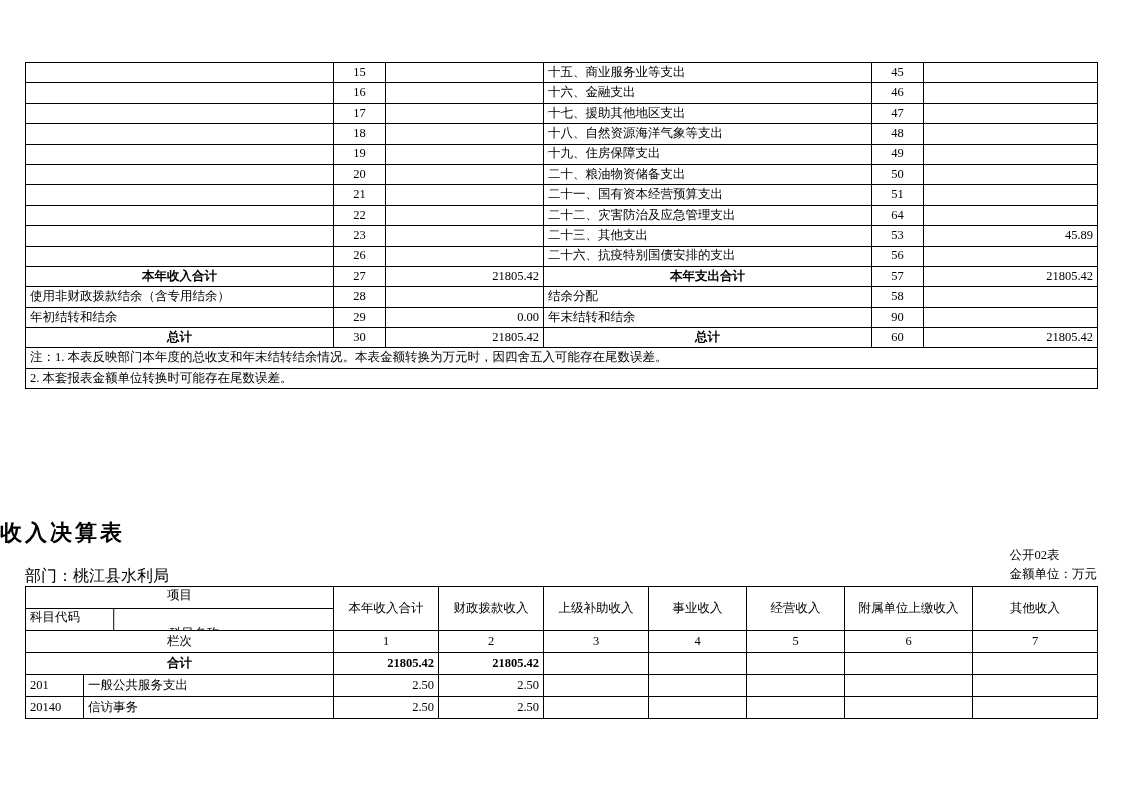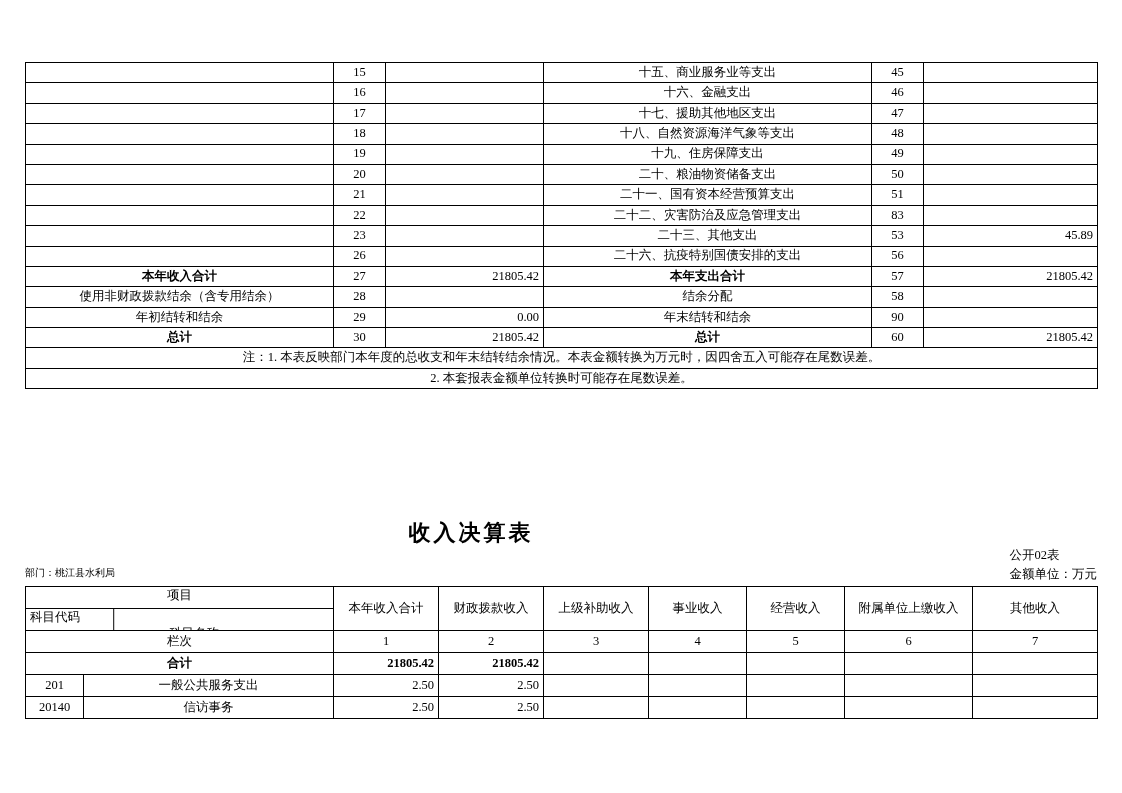--- a/index.html
+++ b/index.html
@@ -34,62 +34,61 @@
     border: 1px solid #000000;
     padding: 2px 4px;
     vertical-align: middle;
     height: 17px;
     box-sizing: border-box;
     overflow: hidden;
     white-space: nowrap;
   }
   .c { text-align: center; }
   .r { text-align: right; }
-  .l { text-align: center; }
+  .l { text-align: left; }
   .b { font-weight: bold; }
 
   #t1 {
     position: absolute;
     left: 25px;
     top: 62px;
     width: 1072px;
   }
   #t1 td { height: 20.4px; }
 
   .note td {
-    text-align: center;
+    text-align: left;
     height: 20.4px;
     font-size: 12.5px;
   }
 
   
   .section-title {
     position: absolute;
     left: 0;
     top: 518px;
     width: 942px;
-    text-align: center;
     font-family: "Liberation Serif", serif;
     font-size: 22px;
     font-weight: bold;
     letter-spacing: 3px;
   }
   .meta-right {
     position: absolute;
     right: 25px;
     top: 546px;
     text-align: left;
     font-size: 12.5px;
     line-height: 1.55;
   }
   .meta-left {
     position: absolute;
     left: 25px;
     top: 566px;
-    font-size: 10px;
+    font-size: 16px;
   }
 
   
   #t2 {
     position: absolute;
     left: 25px;
     top: 586px;
     width: 1072px;
   }
   #t2 td { height: 22px; }
@@ -197,21 +196,21 @@
           <td class="r"></td>
           <td class="l">二十一、国有资本经营预算支出</td>
           <td class="c">51</td>
           <td class="r"></td>
         </tr>
         <tr>
           <td class="l"></td>
           <td class="c">22</td>
           <td class="r"></td>
           <td class="l">二十二、灾害防治及应急管理支出</td>
-          <td class="c">83</td>
+          <td class="c">64</td>
           <td class="r"></td>
         </tr>
         <tr>
           <td class="l"></td>
           <td class="c">23</td>
           <td class="r"></td>
           <td class="l">二十三、其他支出</td>
           <td class="c">53</td>
           <td class="r">45.89</td>
         </tr>

